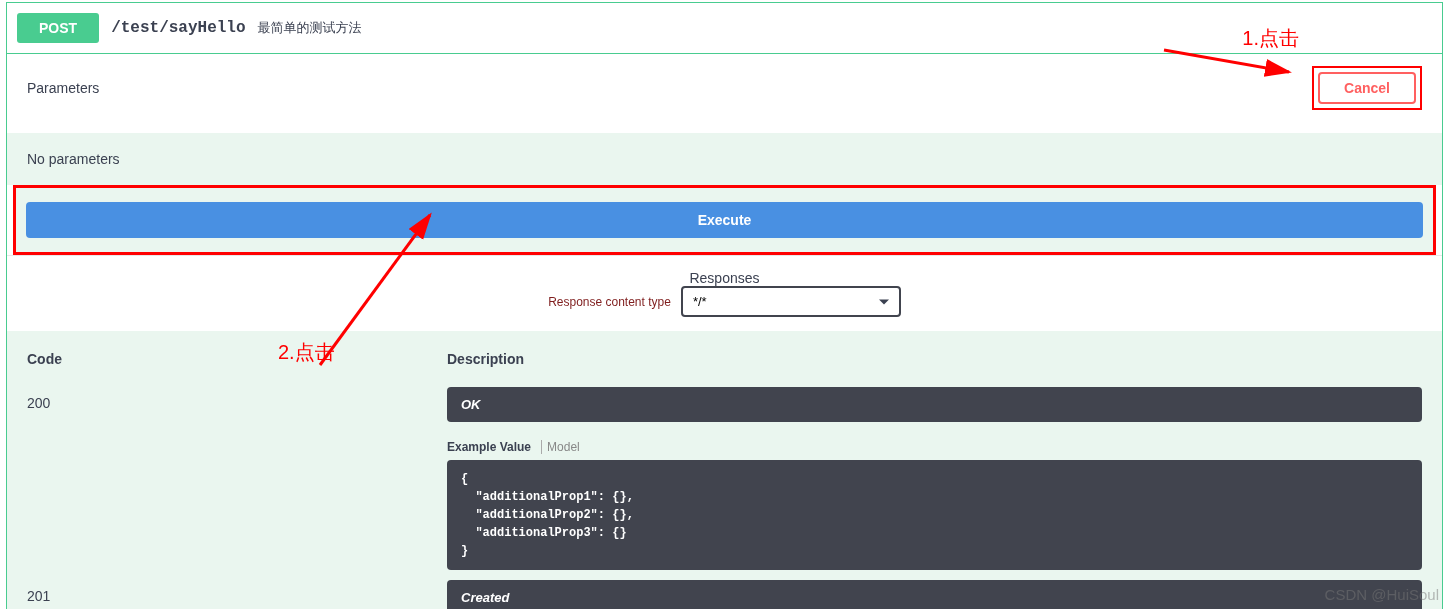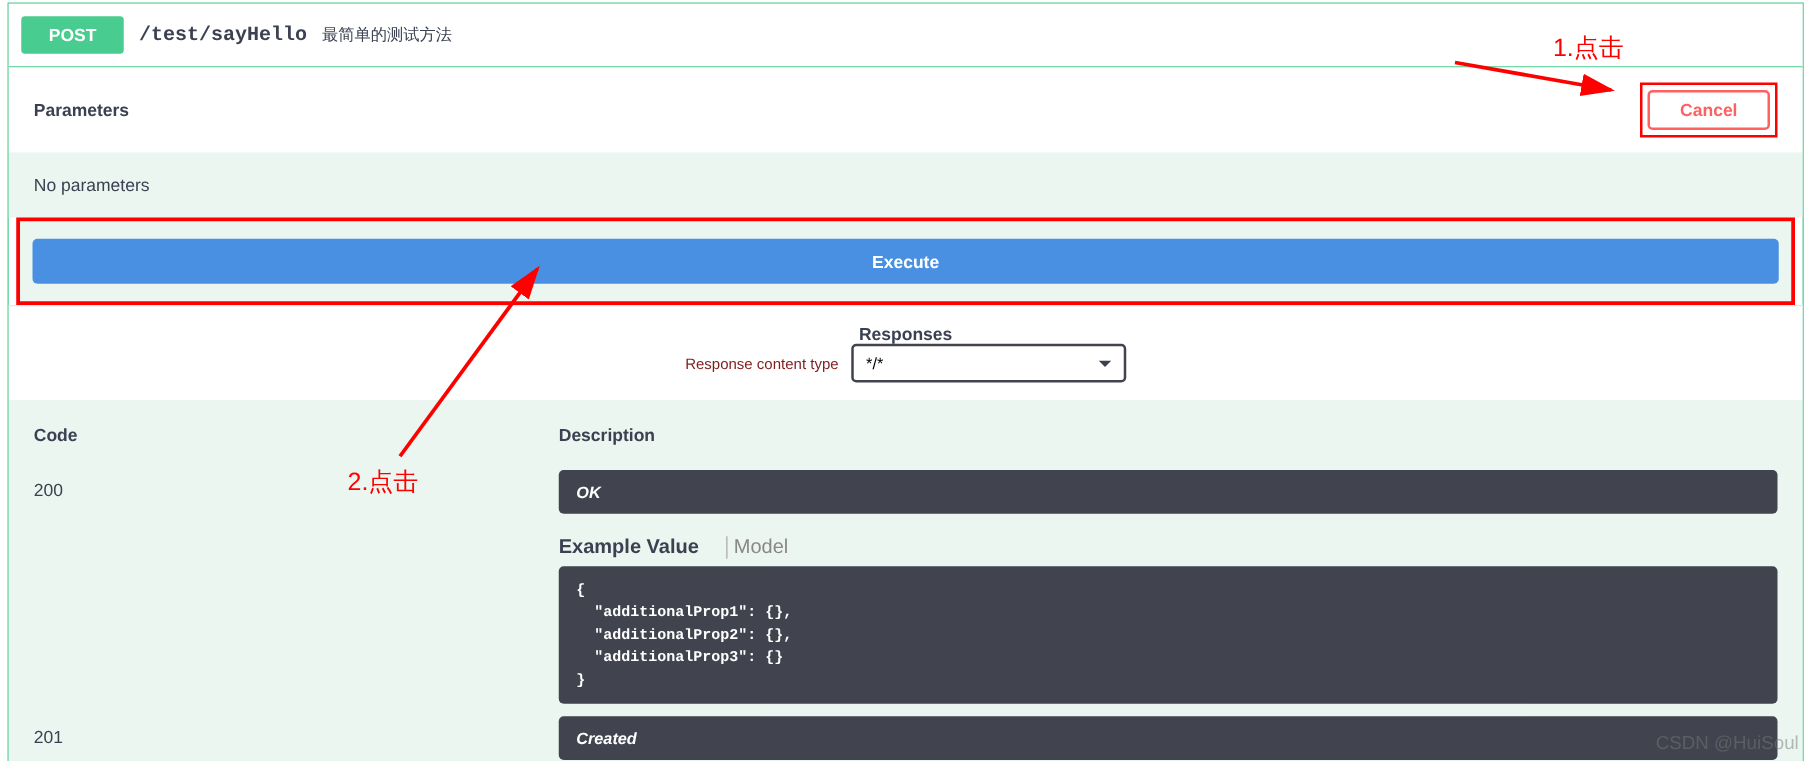--- a/index.html
+++ b/index.html
@@ -3,46 +3,46 @@
   <meta charset="utf-8">
   <style>
     * { margin: 0; padding: 0; box-sizing: border-box; }
     body { font-family: -apple-system, BlinkMacSystemFont, "Segoe UI", sans-serif; background: #fff; width: 1449px; height: 609px; position: relative; }
     .container { border: 1px solid #49cc90; margin: 2px 6px 0 6px; }
     .header-row { display: flex; align-items: center; padding: 10px 10px; gap: 12px; border-bottom: 1px solid #49cc90; background: #fff; }
     .method-badge { background: #49cc90; color: #fff; font-weight: 700; font-size: 14px; padding: 7px 22px; border-radius: 3px; font-family: sans-serif; }
     .endpoint-path { font-family: "Courier New", monospace; font-size: 16px; color: #3b4151; font-weight: 600; }
     .endpoint-desc { font-size: 13px; color: #3b4151; }
     .section-bar { display: flex; align-items: center; justify-content: space-between; padding: 12px 20px; background: #fff; }
-    .section-title { font-size: 14px; font-weight: 700; color: #3b4151; }
+    .section-title { font-size: 14px; font-weight: 400; color: #3b4151; }
     .cancel-button { background: #fff; border: 2px solid #ff6060; color: #ff6060; font-weight: 700; font-size: 14px; padding: 6px 24px; border-radius: 4px; cursor: pointer; }
     .cancel-wrap { border: 2px solid #ff0000; padding: 4px; }
-    .no-params { padding: 18px 20px; font-size: 14px; color: #3b4151; background: #eaf6ef; }
+    .no-params { padding: 18px 20px; font-size: 14px; color: #3b4151; background: #eaf6ef; margin-top: 11px; }
     .execute-wrap { background: #eaf6ef; padding: 14px 10px 14px 10px; border: 3px solid #ff0000; margin: 0 6px; position: relative; }
     .execute-button { width: 100%; background: #4990e2; color: #fff; font-weight: 700; font-size: 14px; padding: 10px 0; border: none; border-radius: 4px; cursor: pointer; }
     .responses-bar { display: flex; align-items: center; justify-content: space-between; padding: 14px 20px; background: #fff; border-top: 1px solid #e8e8e8; flex-direction: column; }
     .content-type-wrap { display: flex; align-items: center; gap: 10px; }
     .content-type-label { font-size: 12px; font-weight: 400; color: #7f1d1d; }
     .content-type-select { border: 2px solid #41444e; border-radius: 4px; padding: 6px 100px 6px 10px; font-size: 13px; background: #fff; appearance: none; position: relative; min-width: 220px; }
     .select-wrap { position: relative; }
     .select-wrap::after { content: ""; position: absolute; right: 12px; top: 50%; transform: translateY(-50%); border-left: 5px solid transparent; border-right: 5px solid transparent; border-top: 5px solid #3b4151; pointer-events: none; }
     .responses-body { background: #eaf6ef; padding: 0 20px 20px 20px; }
     .resp-head-row { display: flex; padding: 20px 0 10px 0; }
     .resp-col-code { width: 420px; font-size: 14px; font-weight: 700; color: #3b4151; }
     .resp-col-desc { flex: 1; font-size: 14px; font-weight: 700; color: #3b4151; }
     .resp-row { display: flex; padding: 10px 0 0 0; }
     .resp-code-val { width: 420px; font-size: 14px; color: #3b4151; padding-top: 8px; }
     .resp-desc-col { flex: 1; }
     .desc-box { background: #41444e; color: #fff; font-style: italic; font-weight: 700; font-size: 13px; padding: 10px 14px; border-radius: 4px; }
-    .example-tabs { display: flex; align-items: flex-start; gap: 12px; margin: 18px 0 6px 0; font-size: 16px; }
+    .example-tabs { display: flex; align-items: flex-start; gap: 0; margin: 18px 0 6px 0; font-size: 12px; }
     .example-tab-active { font-weight: 700; color: #3b4151; padding-right: 10px; }
     .example-tab-inactive { color: #888; padding-left: 5px; border-left: 1px solid #aaa; cursor: pointer; }
     .code-block { background: #41444e; color: #fff; font-family: "Courier New", monospace; font-size: 12px; padding: 10px 14px; border-radius: 4px; white-space: pre; line-height: 1.5; font-weight: 600; }
     .annot1 { position: absolute; top: 25px; right: 150px; color: #ff0000; font-size: 20px; font-family: sans-serif; pointer-events: none; }
-    .annot2 { position: absolute; top: 372px; left: 278px; color: #ff0000; font-size: 20px; font-family: sans-serif; pointer-events: none; }
+    .annot2 { position: absolute; top: 339px; left: 278px; color: #ff0000; font-size: 20px; font-family: sans-serif; pointer-events: none; }
     .arrow1 { position: absolute; top: 42px; right: 140px; pointer-events: none; }
     .arrow2 { position: absolute; top: 205px; left: 310px; pointer-events: none; }
     .watermark { position: absolute; bottom: 6px; right: 10px; color: rgba(120,120,120,0.5); font-size: 15px; pointer-events: none; }
   </style>
 </head>
 <body>
 
 <div class="container">
   <div class="header-row">
     <span class="method-badge">POST</span>

